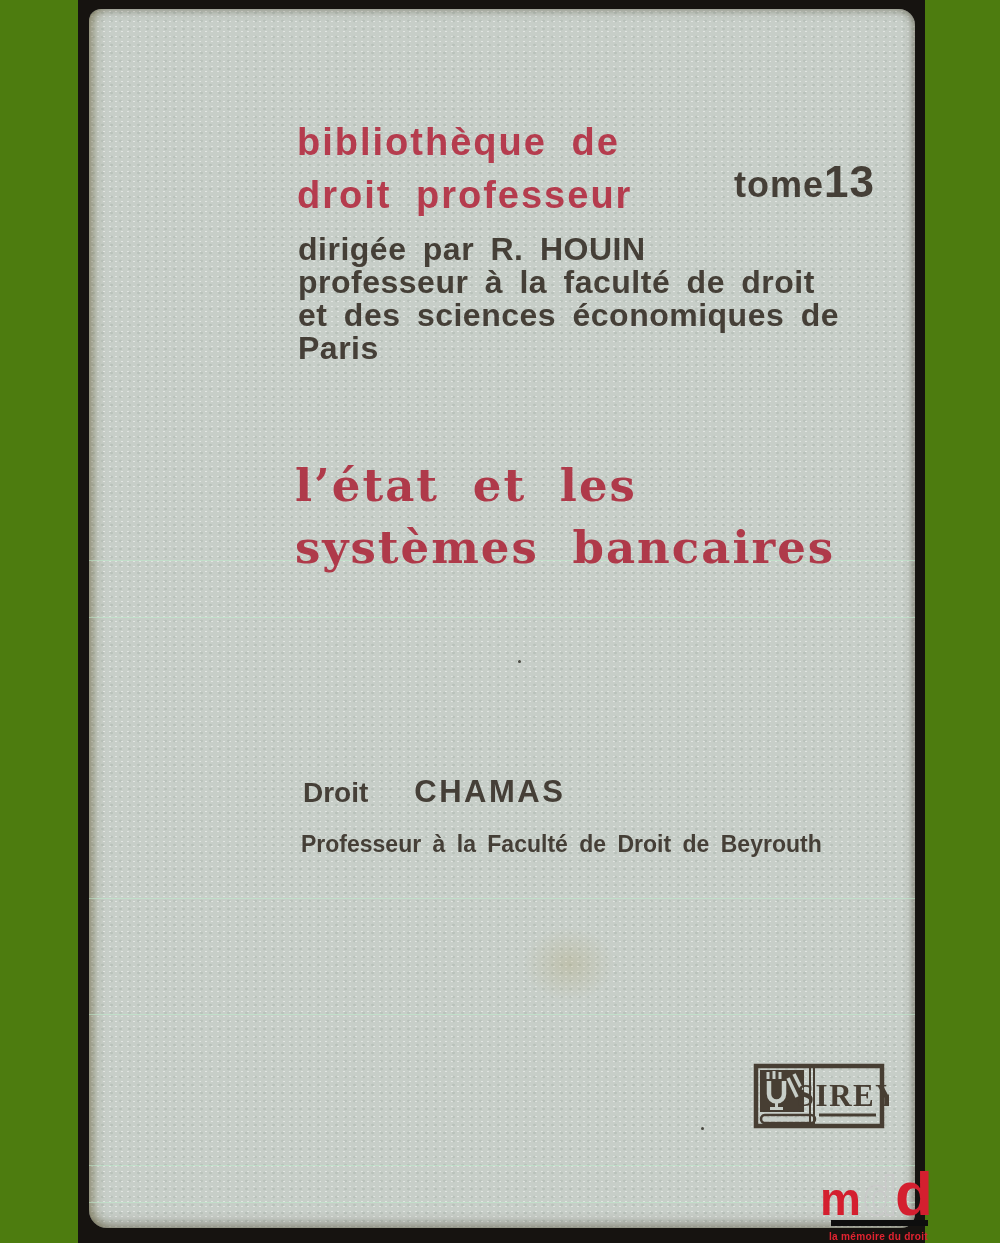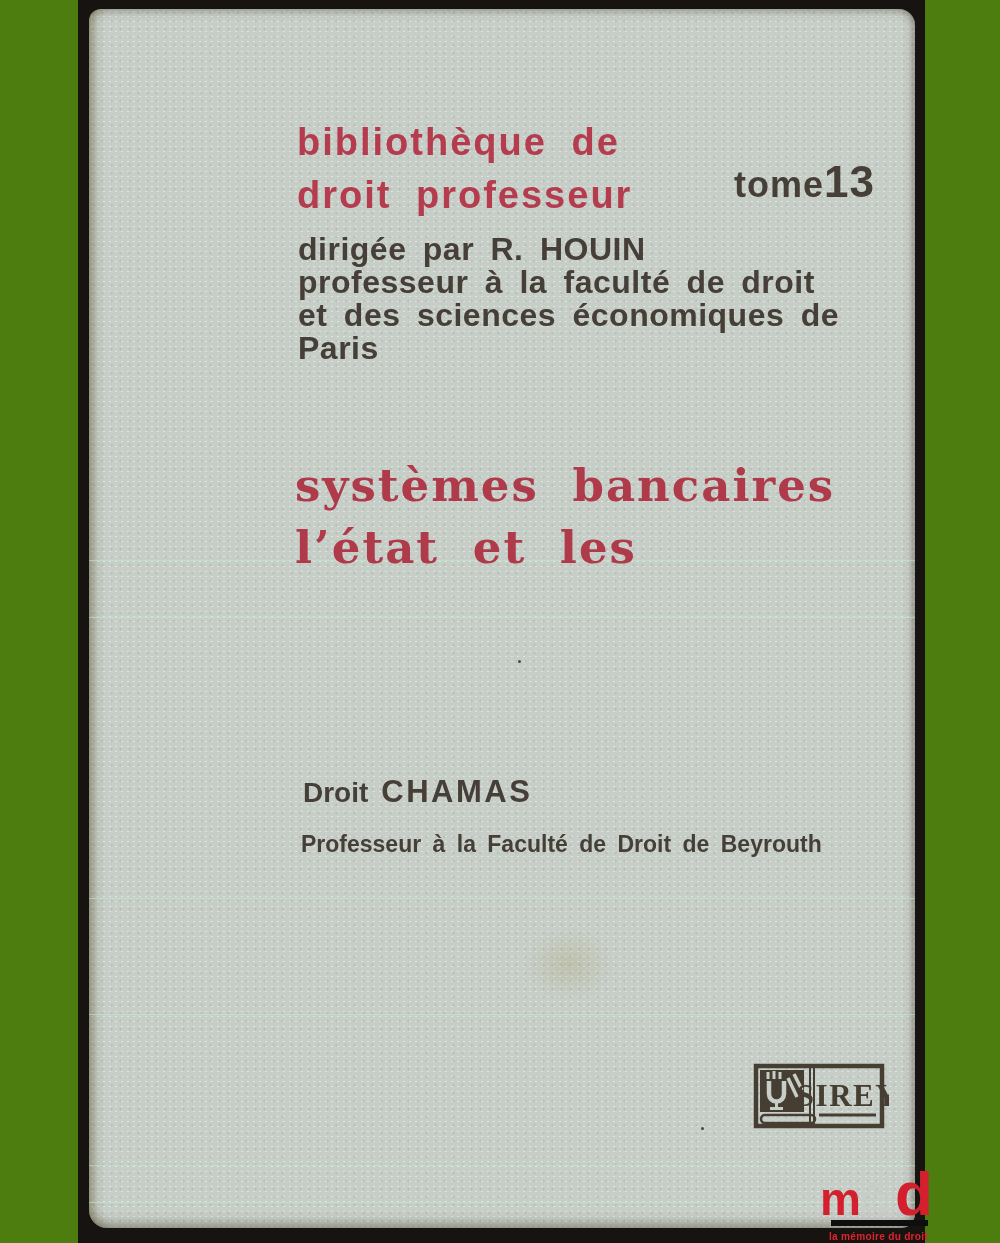--- a/index.html
+++ b/index.html
@@ -52,21 +52,21 @@
   .title{
     position:absolute;left:206px;top:446px;
     font-family:"DejaVu Serif","Liberation Serif",serif;
     color:#af3a4a;font-size:45px;font-weight:bold;line-height:62px;
     letter-spacing:2px;word-spacing:16px;
   }
   .author-name{
     position:absolute;left:214px;top:765px;
     color:#453f37;font-weight:bold;font-size:28px;line-height:36px;
   }
-  .author-name .last{font-size:31px;letter-spacing:2.5px;margin-left:13px;}
+  .author-name .last{font-size:31px;letter-spacing:2.5px;margin-left:46px;}
   .affiliation{
     position:absolute;left:212px;top:820px;
     color:#453f37;font-weight:bold;font-size:23px;line-height:30px;word-spacing:5px;
   }
   .sirey{position:absolute;left:664px;top:1054px;width:136px;height:70px;}
   .sirey text{
     font-family:"Liberation Serif","DejaVu Serif",serif;font-weight:bold;
     font-size:31px;letter-spacing:1.5px;fill:#473e33;
   }
   .mdd{position:absolute;left:816px;top:1160px;width:120px;height:83px;z-index:5;}
@@ -104,22 +104,22 @@
       <span>tome</span><span class="tome-num">13</span>
     </div>
 
     <div class="director">
       <div>dirigée par R. HOUIN</div>
       <div>professeur à la faculté de droit</div>
       <div>et des sciences économiques de Paris</div>
     </div>
 
     <div class="title">
+      <div>l’état et les</div>
       <div>systèmes bancaires</div>
-      <div>l’état et les</div>
     </div>
 
     <div class="author-name">
       <span class="first">Droit</span><span class="last">CHAMAS</span>
     </div>
     <div class="affiliation">Professeur à la Faculté de Droit de Beyrouth</div>
 
     <svg class="sirey" viewBox="0 0 136 70">
       <rect x="3" y="3" width="126" height="60" fill="none" stroke="#473e33" stroke-width="4.5"></rect>
       <rect x="7" y="7" width="44" height="42" fill="#473e33"></rect>

